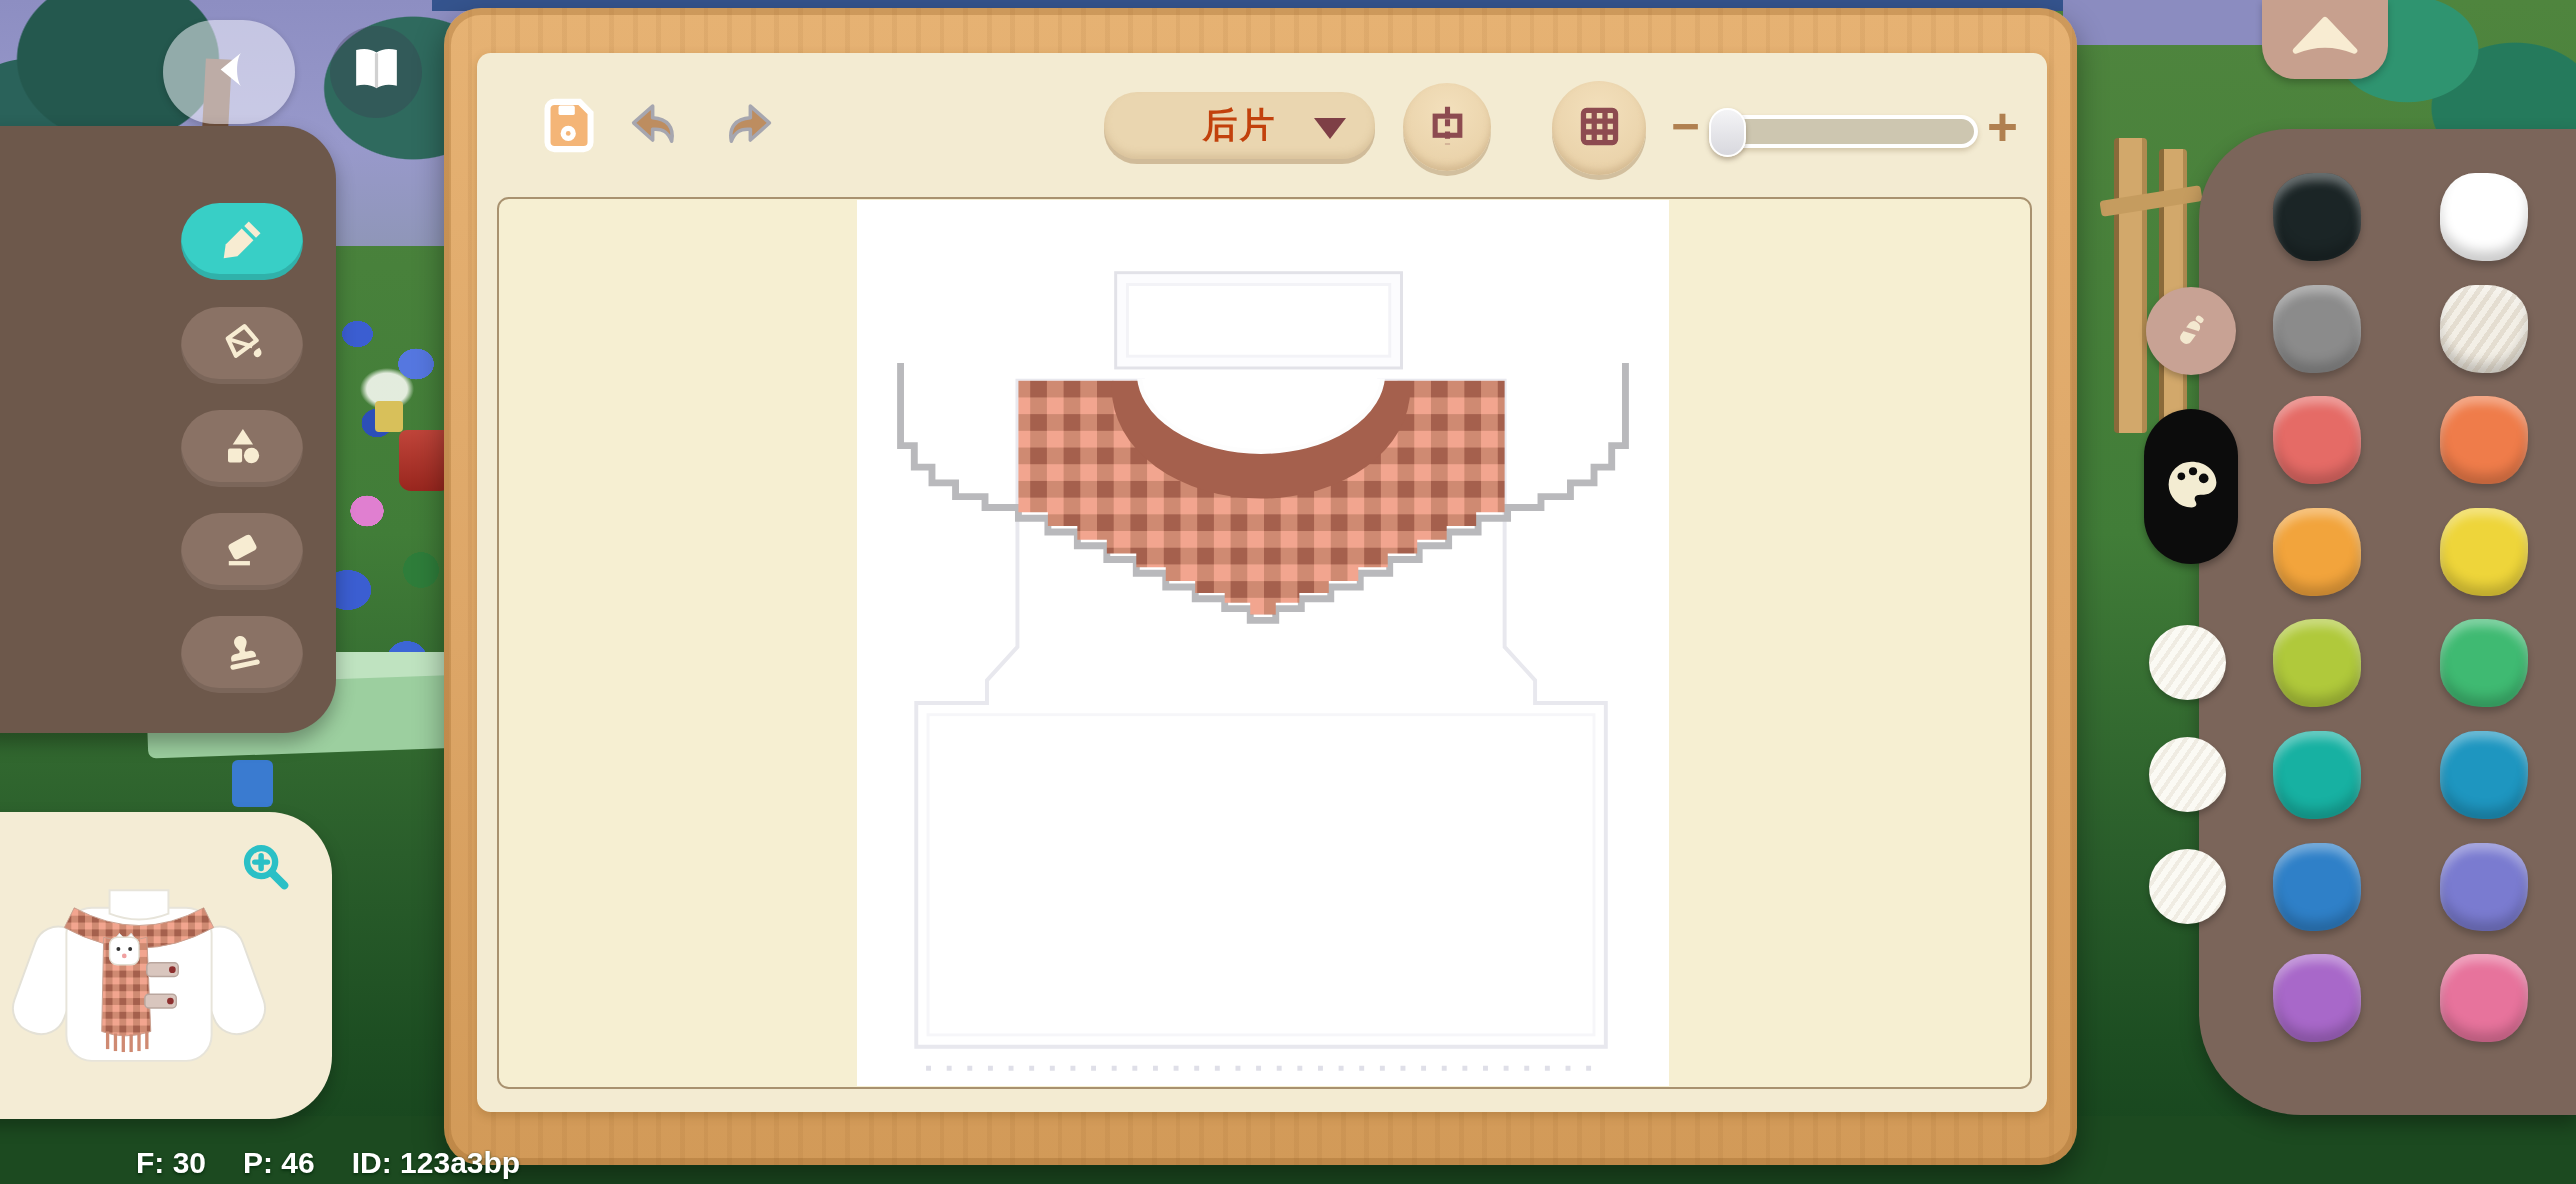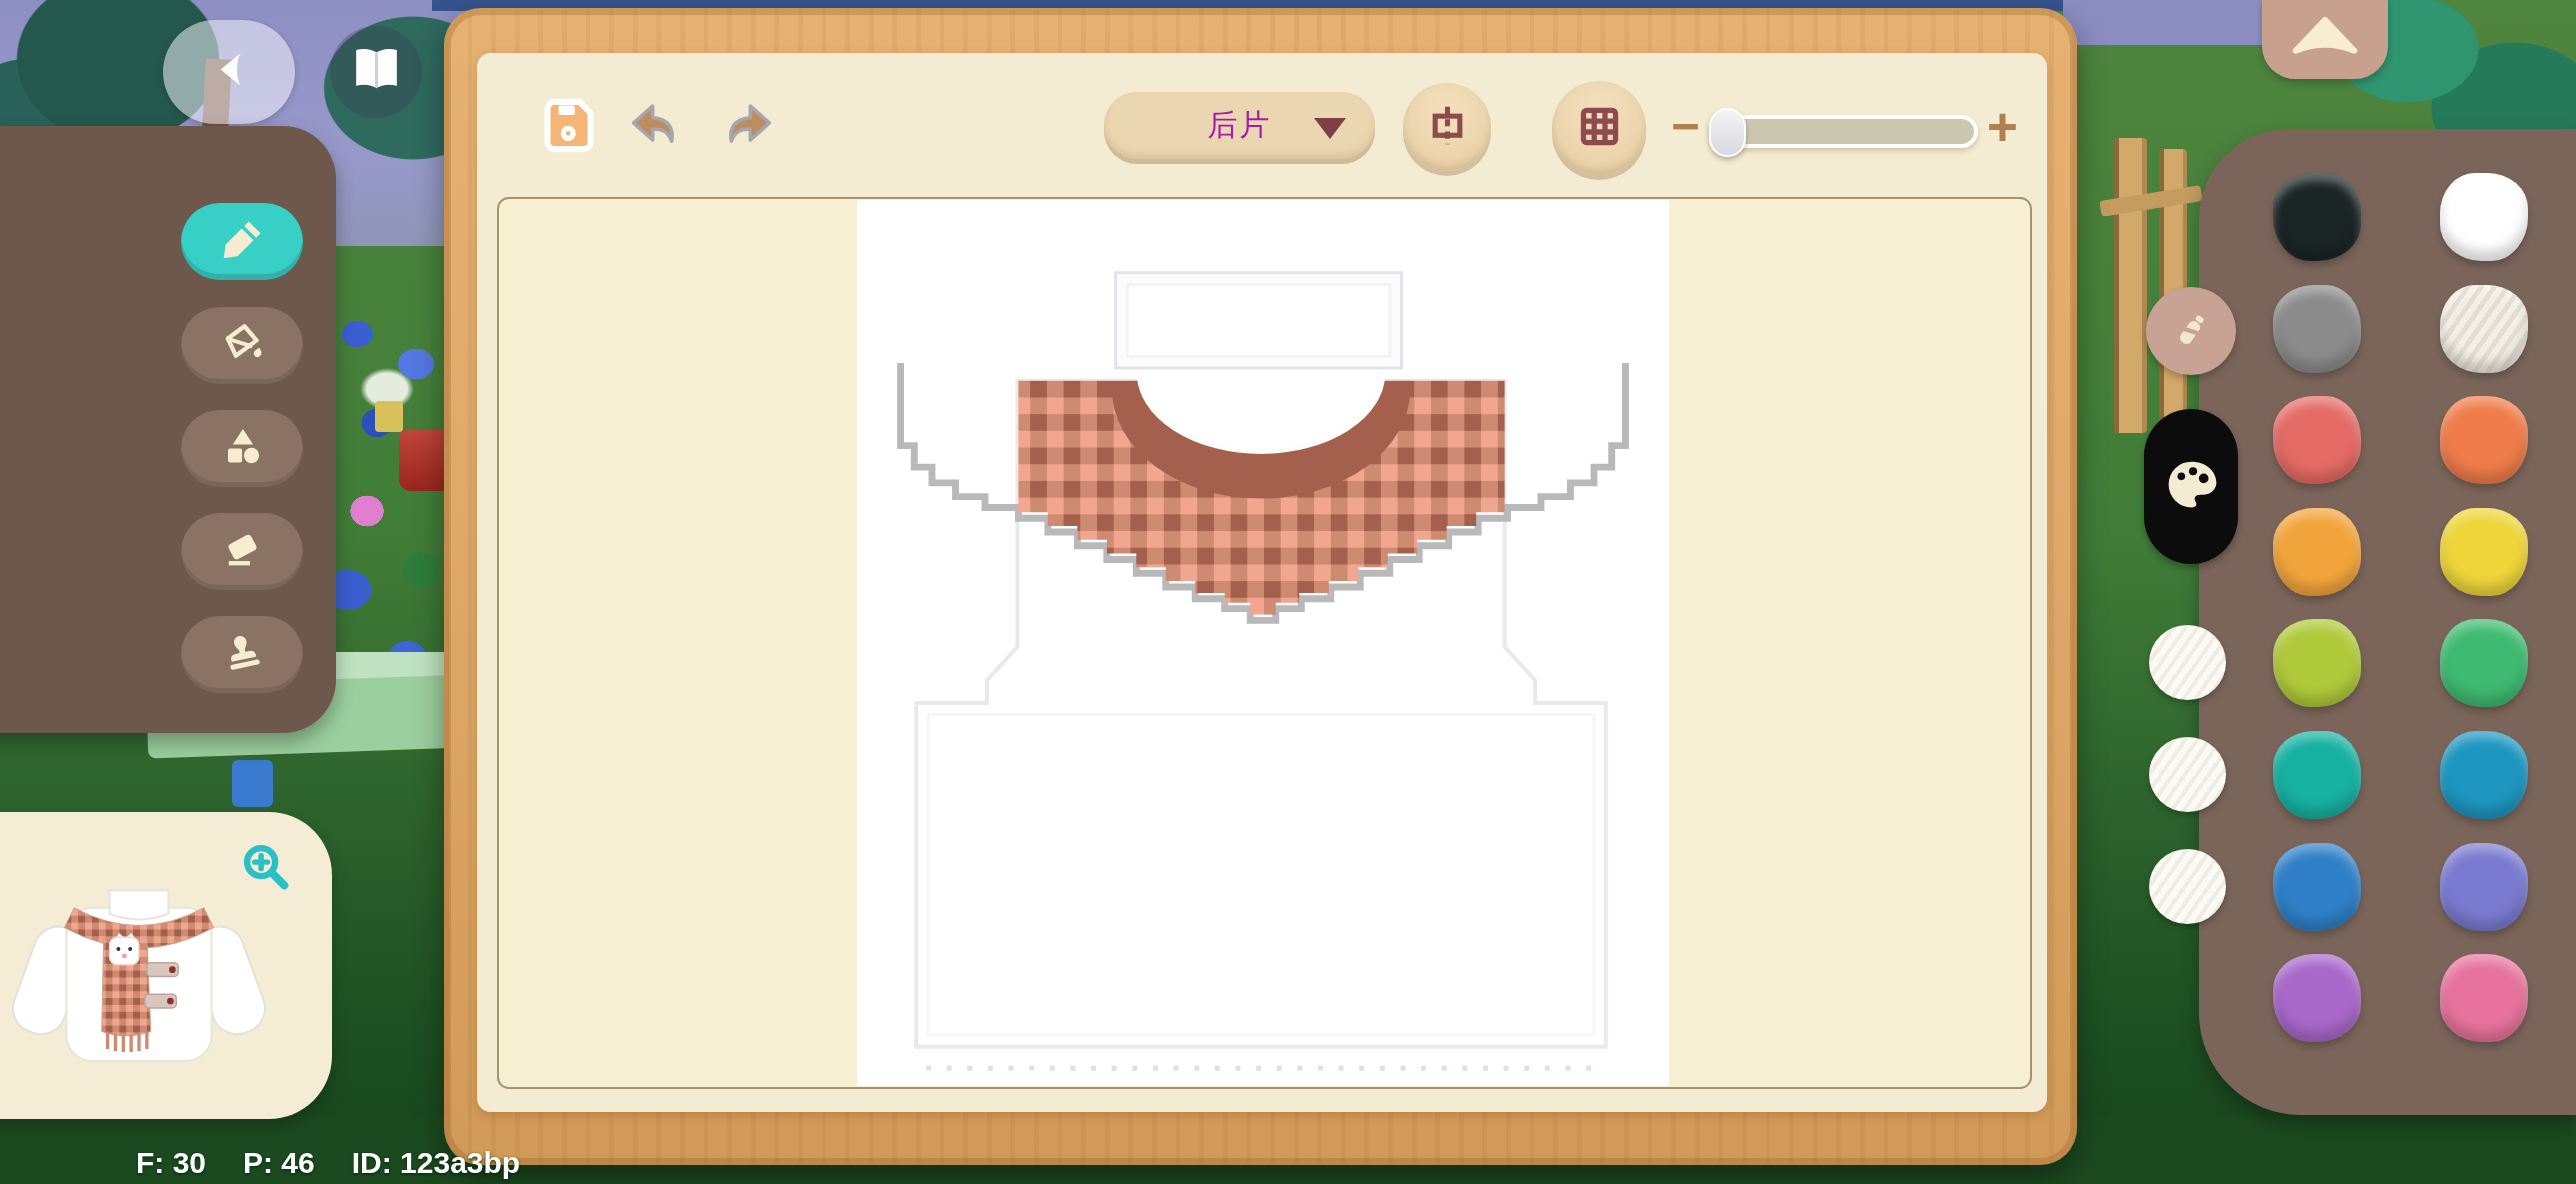--- a/index.html
+++ b/index.html
@@ -58,21 +58,21 @@
     box-shadow:inset 0 0 0 6.9px rgba(150,95,35,.30), 0 13.8px 29.5px rgba(0,0,0,.38);}
   .paper-behind{position:absolute;left:470px;top:57px;width:1576px;height:1073px;background:#ecdfbc;border-radius:13.8px;transform:rotate(1.1deg);}
   .paper{position:absolute;left:477px;top:53px;width:1570px;height:1059px;background:#f3ebd2;border-radius:13.8px;box-shadow:0 3.9px 9.8px rgba(110,70,20,.25);}
   
   .save-btn{position:absolute;left:536px;top:94px;width:65px;height:63px;}
   .undo-btn{position:absolute;left:625px;top:98px;width:61px;height:57px;}
   .redo-btn{position:absolute;left:717px;top:98px;width:61px;height:57px;}
   .piece-dd{position:absolute;left:1104px;top:92px;width:271px;height:67px;border-radius:33px;
     background:#ead6b0;box-shadow:0 4.9px 0 rgba(178,148,106,.55), inset 0 -4.9px 7.9px rgba(190,160,120,.35);
     display:flex;align-items:center;justify-content:center;}
-  .piece-dd .lbl{font-size:30px;font-weight:normal;color:#a21caf;letter-spacing:2px;}
+  .piece-dd .lbl{font-size:35px;font-weight:bold;color:#c2410c;letter-spacing:2px;}
   .piece-dd .caret{position:absolute;right:29.5px;top:25.5px;width:0;height:0;border-left:16.7px solid transparent;border-right:16.7px solid transparent;border-top:21.6px solid #7e3f46;}
   .round-btn{position:absolute;border-radius:50%;background:radial-gradient(circle at 50% 32%,#f3e0bc,#e6cda3);
     box-shadow:0 4.9px 0 rgba(178,148,106,.5), inset 0 -4.9px 6.9px rgba(185,155,115,.4);
     display:flex;align-items:center;justify-content:center;}
   .mirror-btn{left:1403px;top:83px;width:88px;height:88px;}
   .grid-btn{left:1552px;top:81px;width:94px;height:94px;}
   .zoom-minus{position:absolute;left:1664px;top:102px;width:43px;font-size:49px;font-weight:bold;color:#b08050;text-align:center;line-height:49px;}
   .zoom-plus{position:absolute;left:1981px;top:98px;width:43px;font-size:53px;font-weight:bold;color:#b08050;text-align:center;line-height:57px;}
   .slider-track{position:absolute;left:1711px;top:115px;width:267px;height:33px;border-radius:16.7px;background:#cdc6b0;border:4.9px solid #fff;box-sizing:border-box;box-shadow:0 2.9px 4.9px rgba(120,90,50,.25);}
   .slider-thumb{position:absolute;left:1709px;top:108px;width:37px;height:49px;border-radius:18.7px;background:linear-gradient(180deg,#f4f4f6,#d8d8de);border:2.9px solid #fff;box-sizing:border-box;box-shadow:0 2.9px 4.9px rgba(80,60,40,.35);}

